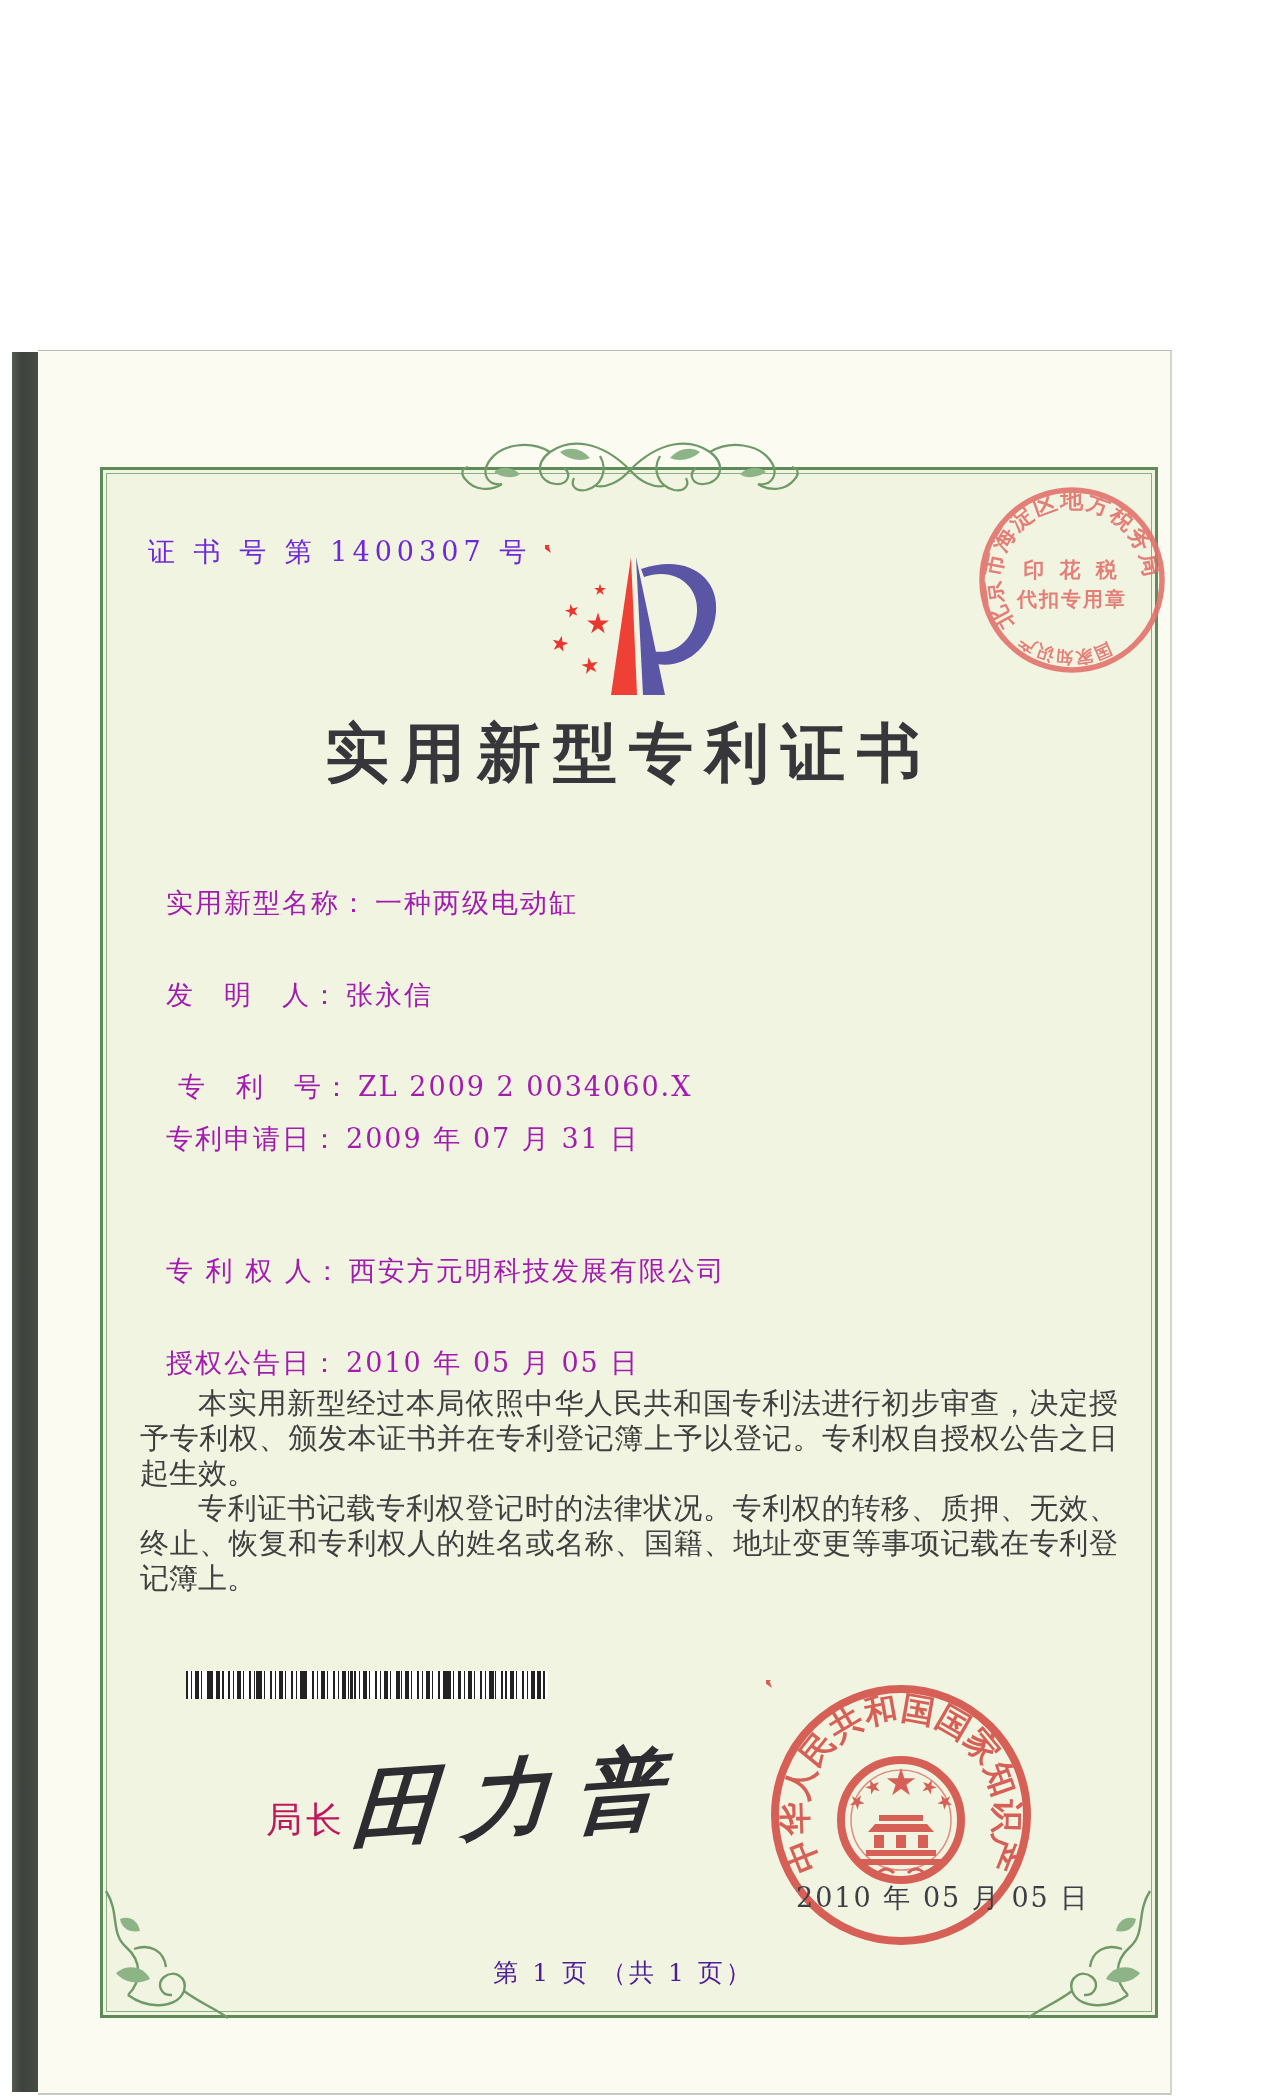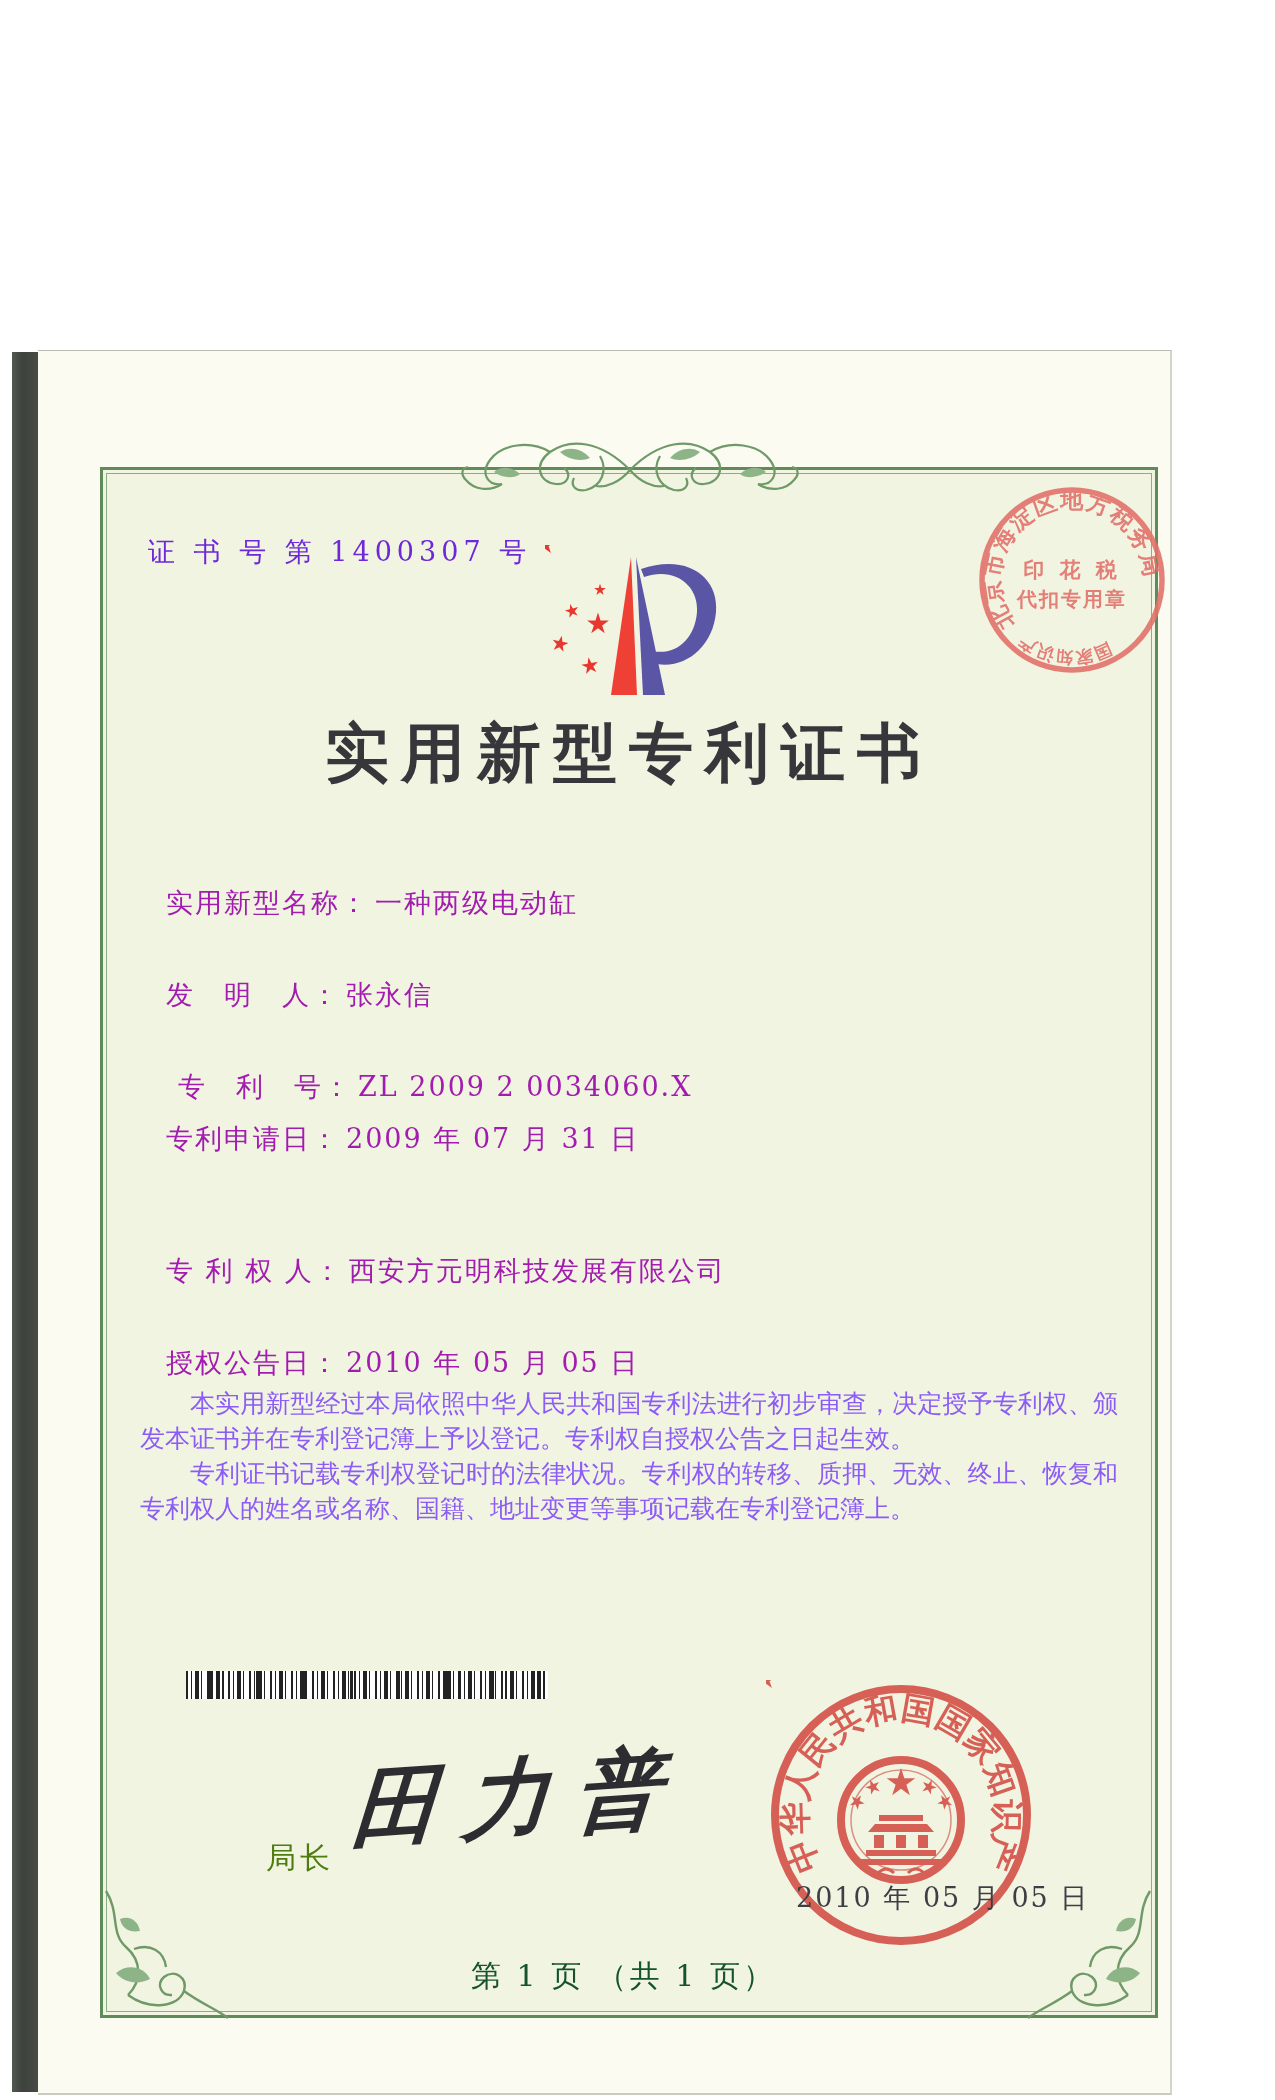--- a/index.html
+++ b/index.html
@@ -18,38 +18,38 @@
   
   .cert-no{left:148px;top:534px;font-size:27px;color:#6d28d9;letter-spacing:5px;}
   
   .title{left:100px;top:710px;width:1058px;text-align:center;font-size:64px;font-weight:bold;
          color:#37373b;letter-spacing:12px;}
   
   .field{left:166px;font-size:27px;color:#a21caf;white-space:nowrap;}
   .field .lab{letter-spacing:2px;}
   .field .val{margin-left:6px;letter-spacing:2px;}
   
-  .body-text{left:140px;top:1386px;width:978px;font-size:25px;line-height:35px;color:#8b5cf6;
+  .body-text{left:140px;top:1386px;width:978px;font-size:29px;line-height:35px;color:#404040;
              text-align:justify;}
   .body-text p{margin:0;text-indent:2em;}
   
   .barcode{left:186px;top:1671px;width:362px;height:28px;background-color:#fff;
     background-image:
       repeating-linear-gradient(90deg,#222 0 2px,transparent 2px 5px,#222 5px 6px,transparent 6px 9px,#222 9px 13px,transparent 13px 15px,#222 15px 16px,transparent 16px 21px),
       repeating-linear-gradient(90deg,transparent 0 23px,#222 23px 26px,transparent 26px 37px,#222 37px 38px,transparent 38px 47px);}
   
-  .sig-label{left:266px;top:1838px;font-size:30px;color:#4d7c0f;letter-spacing:4px;}
+  .sig-label{left:266px;top:1796px;font-size:36px;color:#be185d;letter-spacing:4px;}
   .sig-name{left:352px;top:1752px;font-size:86px;font-weight:bold;font-style:italic;color:#2d2d31;
             letter-spacing:26px;transform:rotate(-4deg) skewX(-8deg);transform-origin:left center;}
   
   .office-seal{left:766px;top:1680px;opacity:.92;}
   .tax-seal{left:972px;top:480px;opacity:.9;}
   .seal-date{left:796px;top:1880px;font-size:27px;color:#3e3e45;letter-spacing:2px;z-index:5;}
   
-  .footer{left:100px;top:1956px;width:1047px;text-align:center;font-size:30px;color:#14532d;letter-spacing:3px;}
+  .footer{left:100px;top:1956px;width:1047px;text-align:center;font-size:25px;color:#4c1d95;letter-spacing:3px;}
   .decor{pointer-events:none;}
 </style>
 </head>
 <body>
 
 <div class="abs spine"></div>
 <div class="abs paper"></div>
 
 <div class="abs frame">
   <div class="frame-inner"></div>

